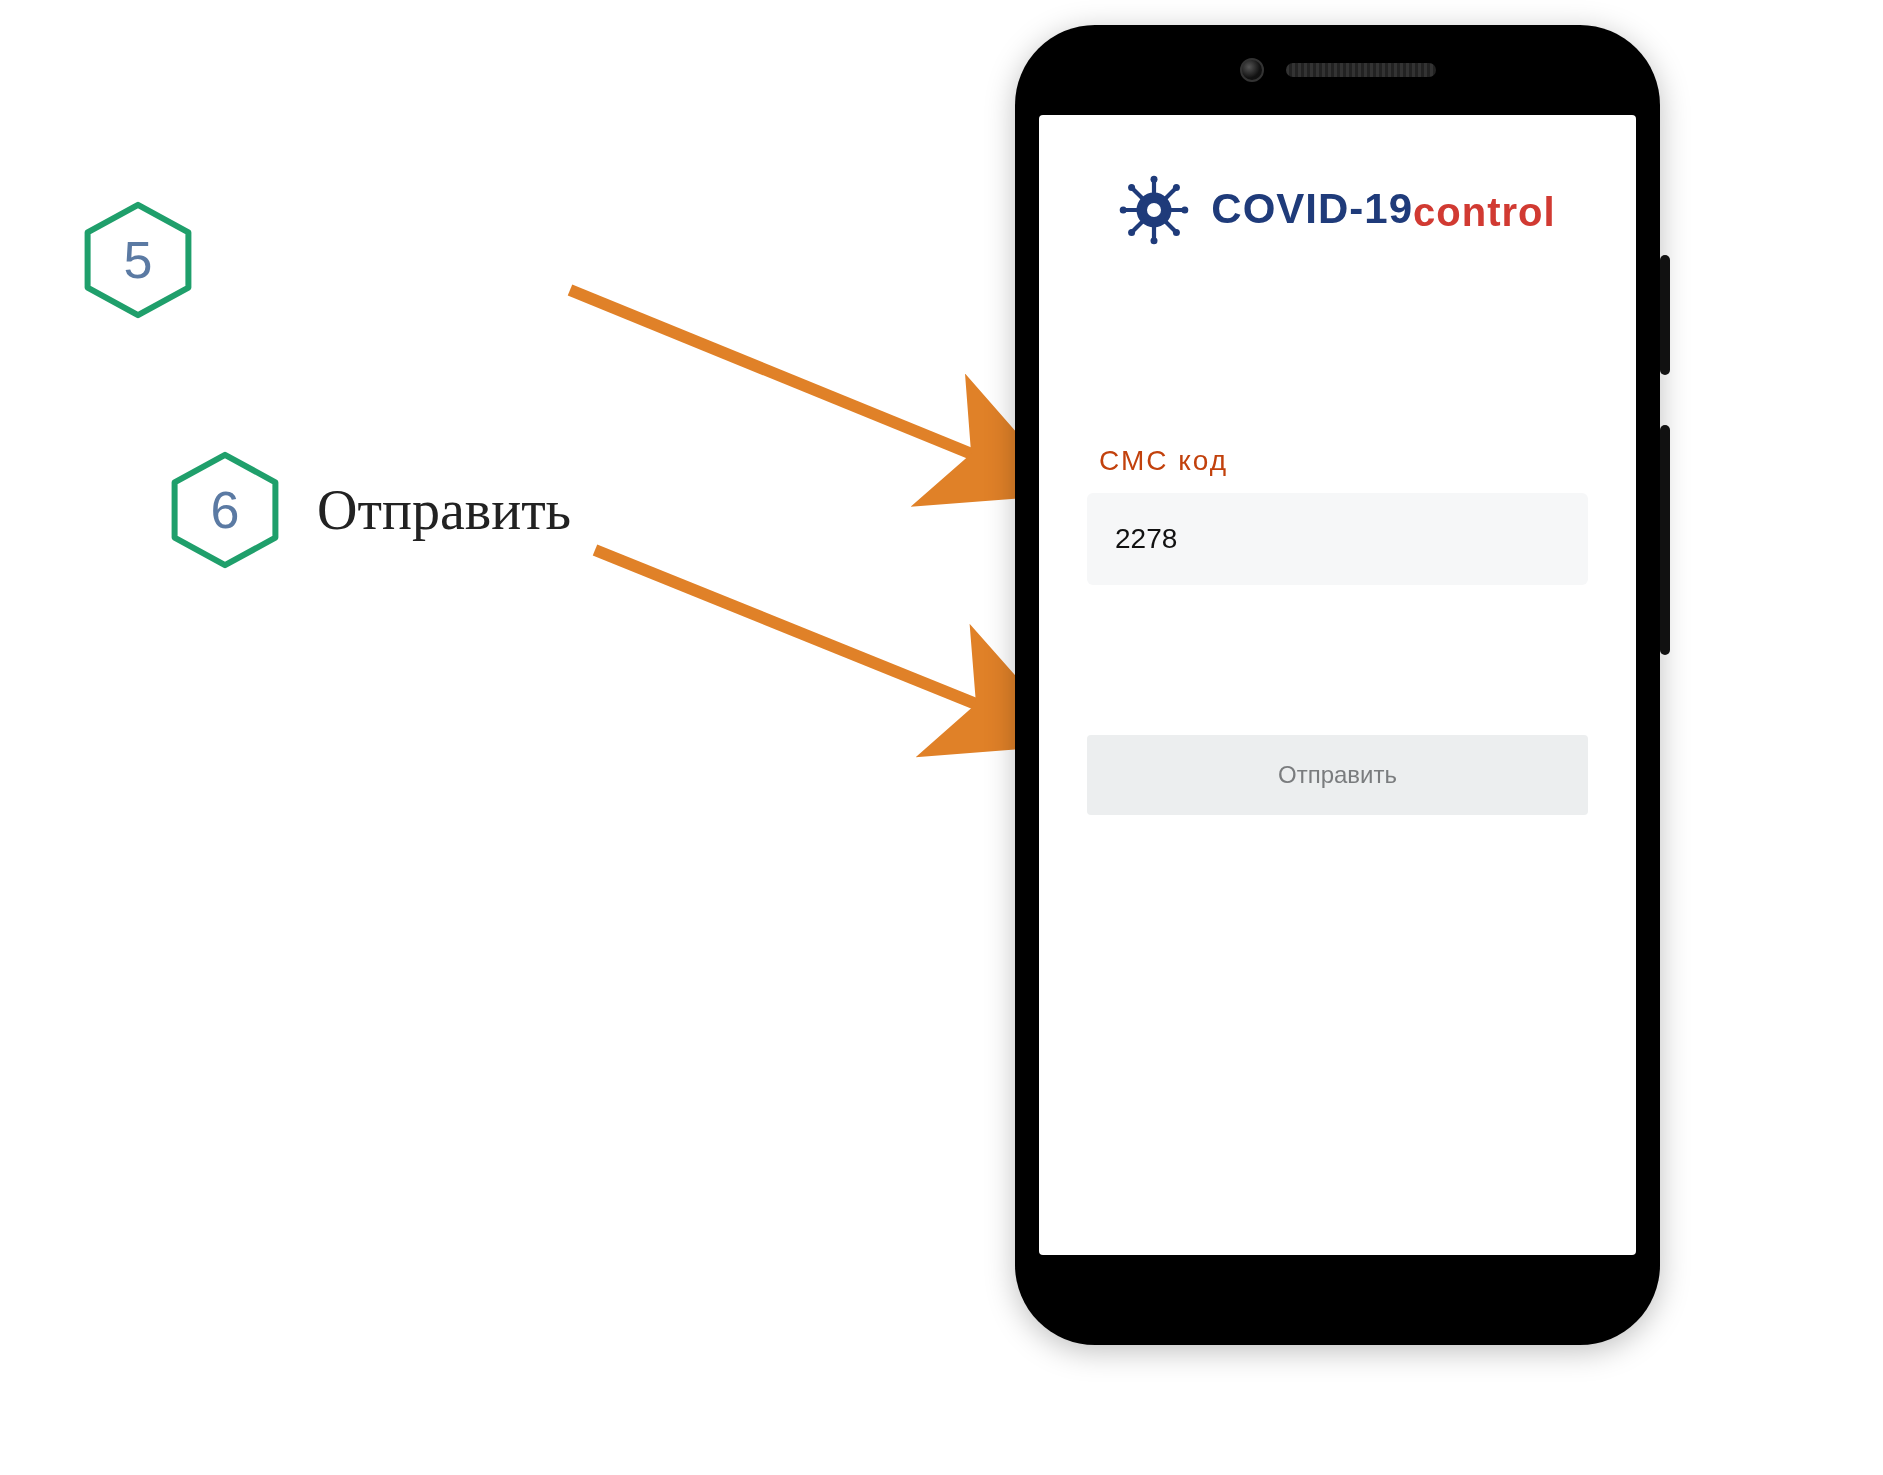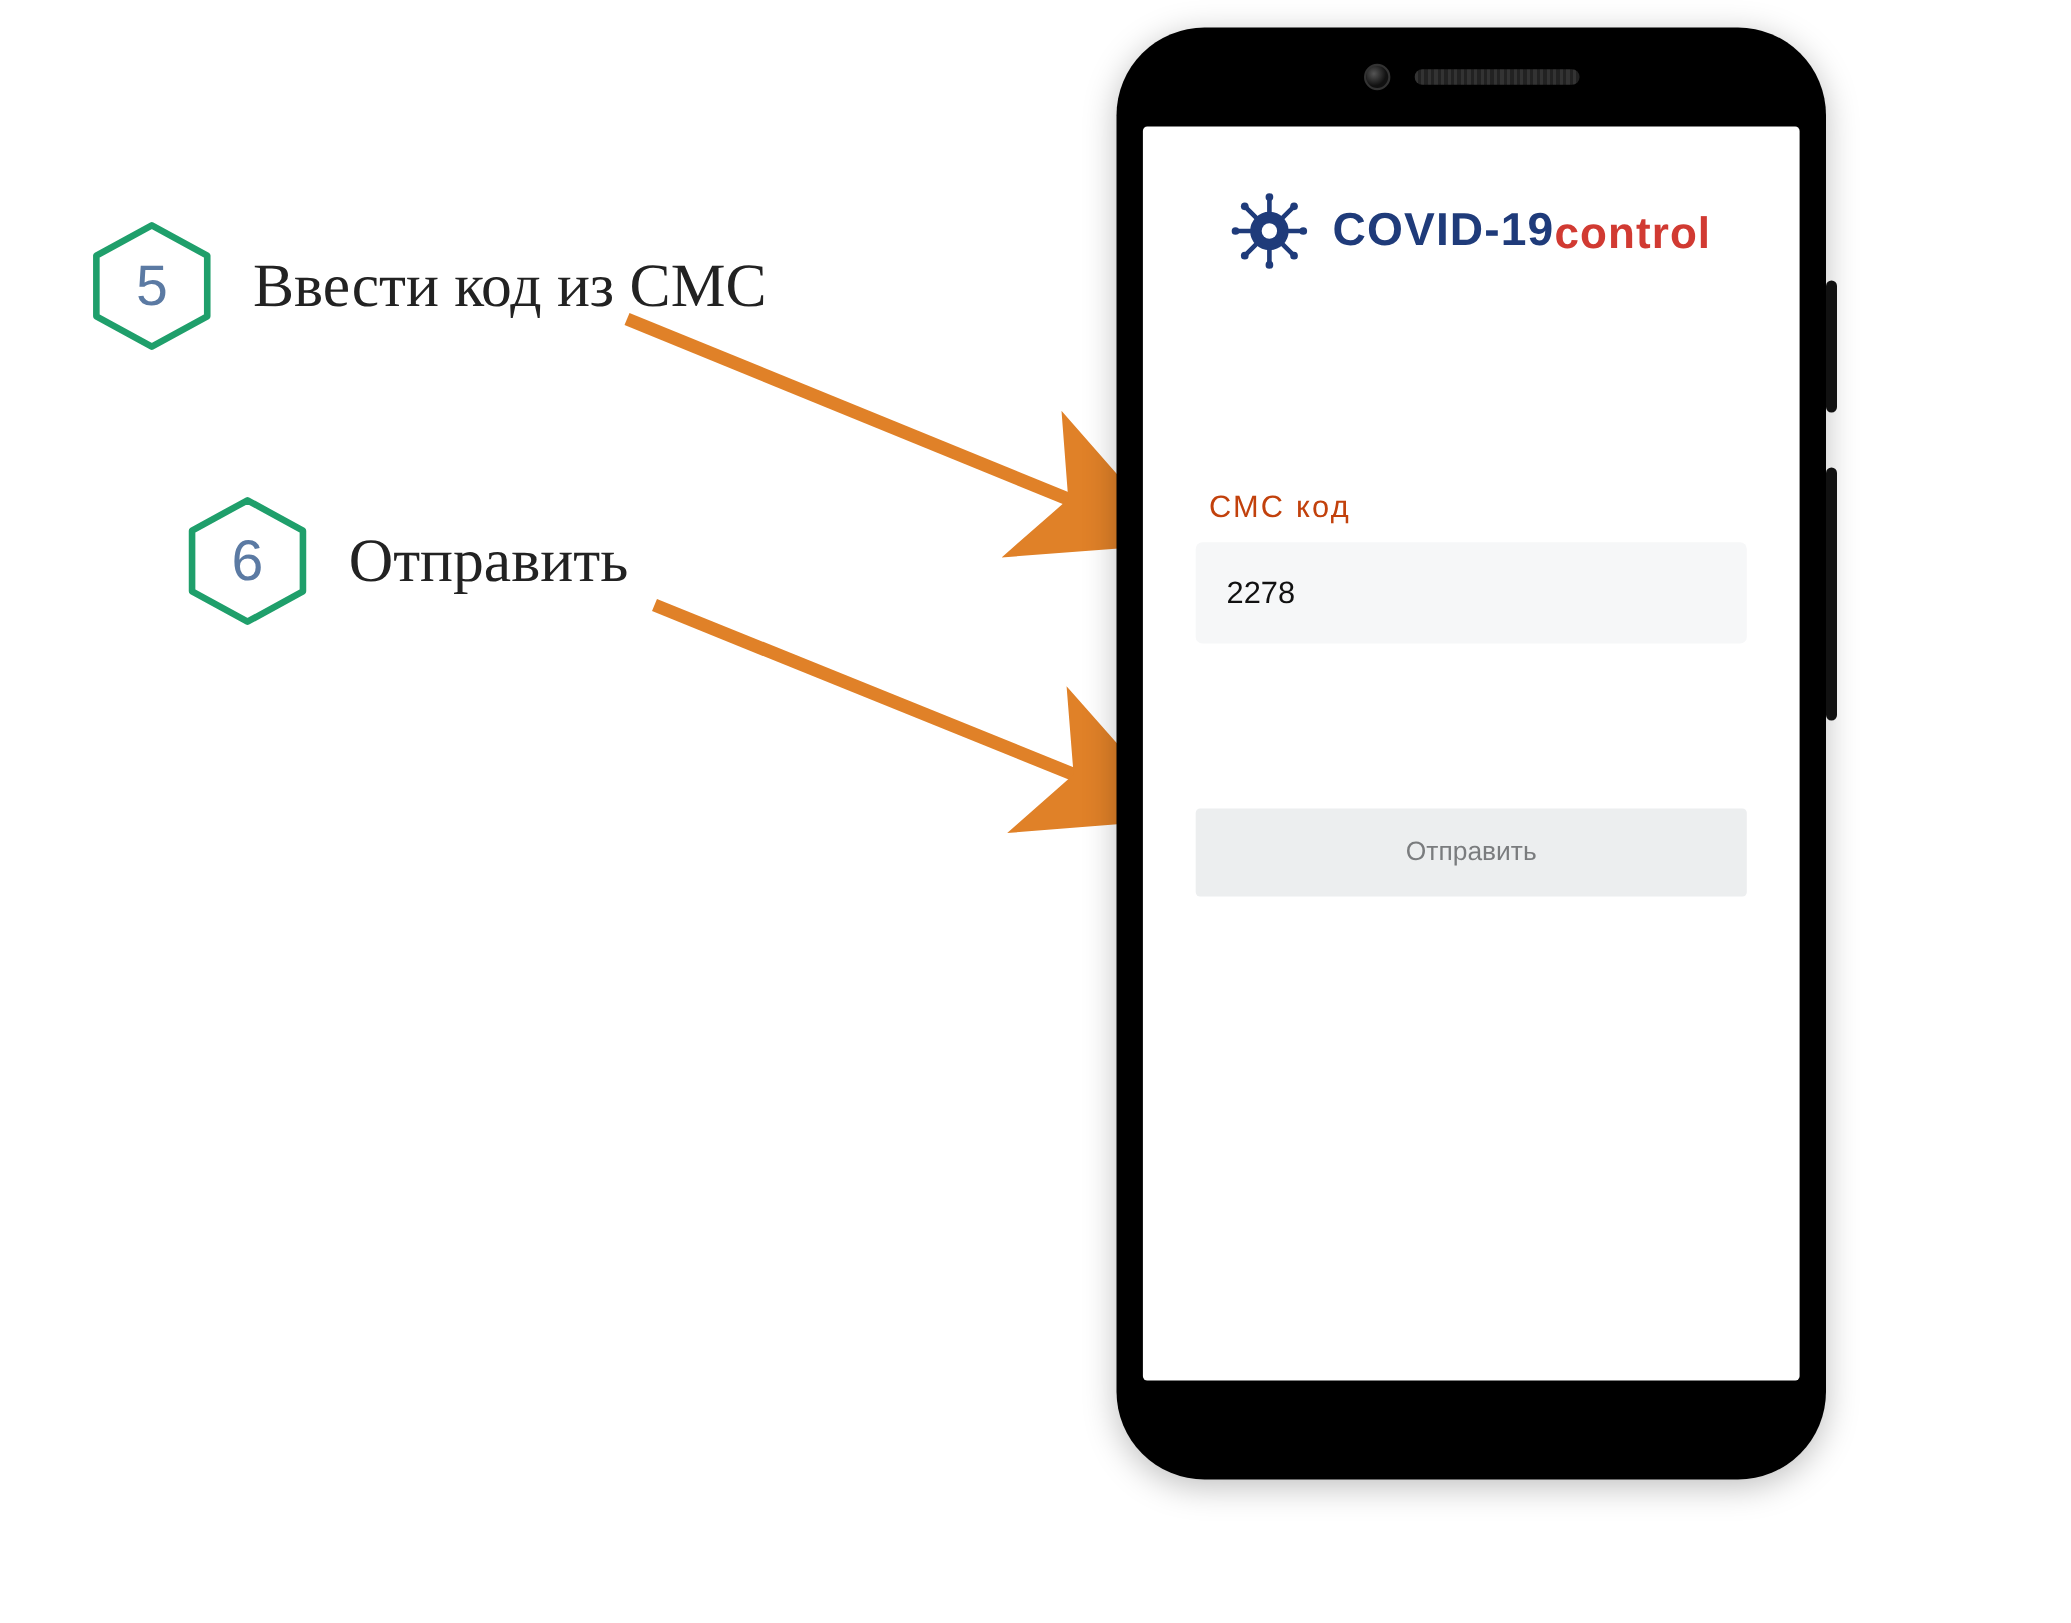--- a/index.html
+++ b/index.html
@@ -192,21 +192,20 @@
 </head>
 <body>
 
 <div class="step step-5">
   <div class="hex">
     <svg viewBox="0 0 100 100" width="120" height="120">
       <polygon points="50,4 92,27 92,73 50,96 8,73 8,27" fill="none" stroke="#1f9f6b" stroke-width="5" stroke-linejoin="round"></polygon>
     </svg>
     <span class="hex-num">5</span>
   </div>
-  <span class="step-text">Ввести код из СМС</span>
 </div>
 
 <div class="step step-6">
   <div class="hex">
     <svg viewBox="0 0 100 100" width="120" height="120">
       <polygon points="50,4 92,27 92,73 50,96 8,73 8,27" fill="none" stroke="#1f9f6b" stroke-width="5" stroke-linejoin="round"></polygon>
     </svg>
     <span class="hex-num">6</span>
   </div>
   <span class="step-text">Отправить</span>

